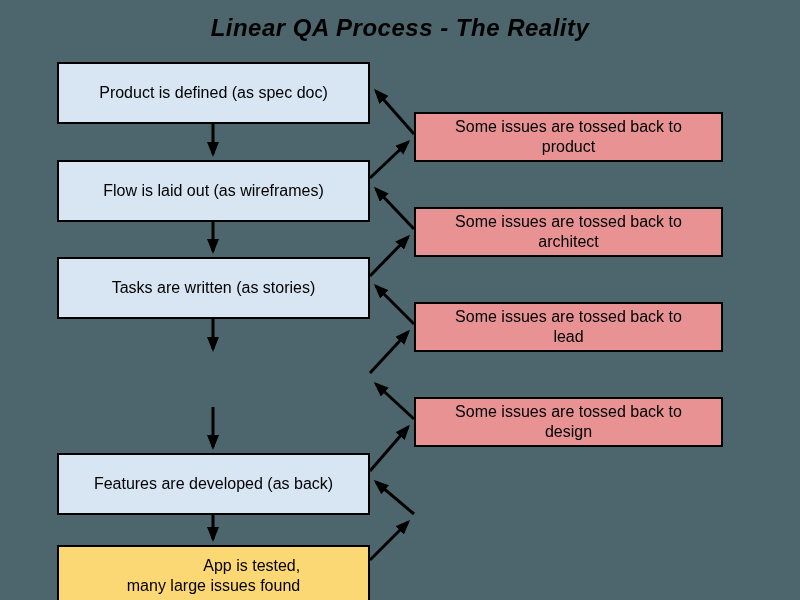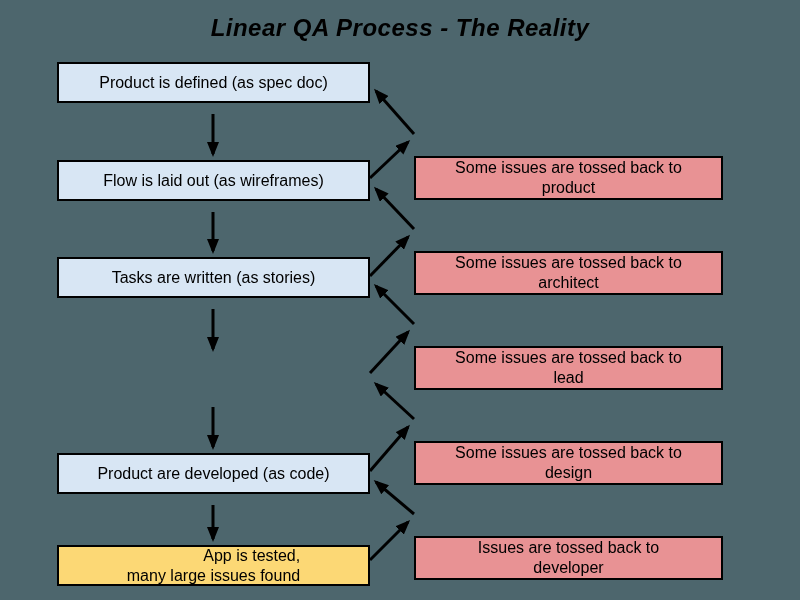--- a/index.html
+++ b/index.html
@@ -37,29 +37,28 @@
     align-items: center;
     justify-content: center;
     text-align: center;
     font-size: 16px;
     line-height: 20px;
     white-space: pre-line;
   }
   .stage {
     left: 57px;
     width: 313px;
-    height: 41px;
+    height: 62px;
     background: var(--stage-fill, #d8e6f4);
   }
   .issue {
     left: 414px;
     width: 309px;
-    height: 44px;
+    height: 50px;
     background: var(--issue-fill, #e89294);
-    margin-top: 44px;
   }
   .test {
     background: var(--test-fill, #fcd875);
     text-align: right;
   }
 </style>
 </head>
 <body>
 
 <div class="canvas">
@@ -90,28 +89,26 @@
       <line x1="370" y1="276" x2="408" y2="237" marker-end="url(#ah)"></line>
       <line x1="370" y1="373" x2="408" y2="332" marker-end="url(#ah)"></line>
       <line x1="370" y1="471" x2="408" y2="427" marker-end="url(#ah)"></line>
       <line x1="370" y1="560" x2="408" y2="522" marker-end="url(#ah)"></line>
     </g>
   </svg>
 
   <div class="box stage" style="top:62px"><span>Product is defined (as spec doc)</span></div>
   <div class="box stage" style="top:257px"><span>Tasks are written (as stories)</span></div>
   <div class="box stage" style="top:160px"><span>Flow is laid out (as wireframes)</span></div>
-  <div class="box stage" style="top:453px"><span>Product are developed (as code)</span></div>
+  <div class="box stage" style="top:453px"><span>Features are developed (as back)</span></div>
   <div class="box stage test" style="top:545px"><span>App is tested,
 many large issues found</span></div>
 
   <div class="box issue" style="top:112px"><span>Some issues are tossed back to
 product</span></div>
   <div class="box issue" style="top:207px"><span>Some issues are tossed back to
 architect</span></div>
   <div class="box issue" style="top:302px"><span>Some issues are tossed back to
 lead</span></div>
   <div class="box issue" style="top:397px"><span>Some issues are tossed back to
 design</span></div>
-  <div class="box issue" style="top:492px"><span>Issues are tossed back to
-developer</span></div>
 
 </div>
 
 </body></html>

